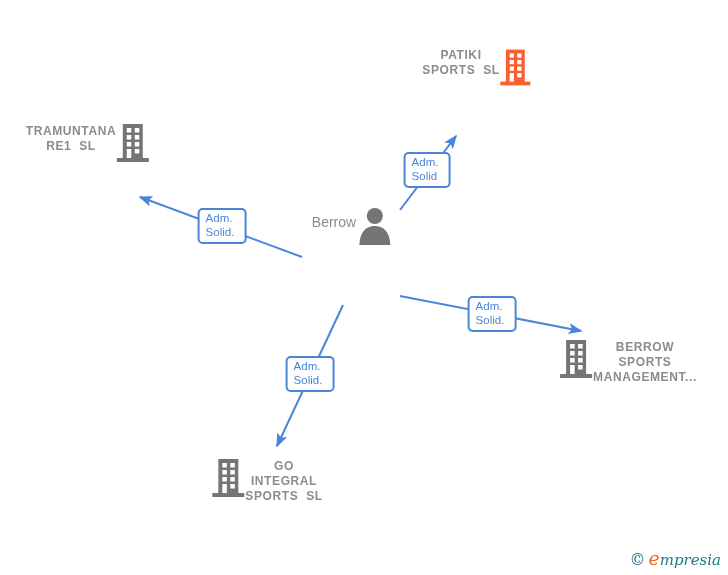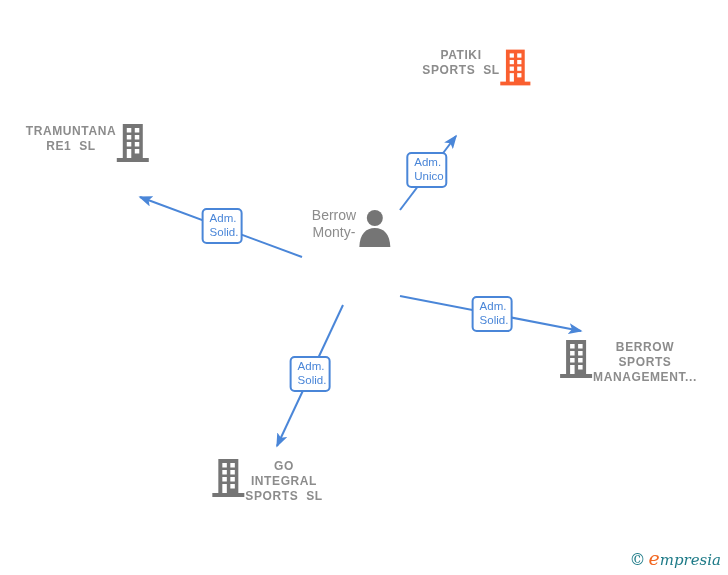--- a/index.html
+++ b/index.html
@@ -15,21 +15,21 @@
   .company-label.below { margin-top:7px; }
   .company-label.above { margin-bottom:8px; }
   .person-label { text-align:center; font-size:14px; color:var(--text_gray);
     line-height:17px; margin-bottom:9px; }
   .building-icon { color:var(--icon_gray); line-height:0; }
   .building-icon.highlight { color:var(--icon_orange); }
   .person-icon { color:var(--icon_gray); line-height:0; }
   .edge-label { position:absolute; transform:translate(-50%,-50%);
     background:#ffffff; border:2px solid var(--accent_blue); border-radius:5px;
     color:var(--accent_blue); font-size:11.5px; line-height:13.5px;
-    padding:2px 2px 3px 6px; text-align:left; }
+    padding:2px 10px 3px 6px; text-align:left; }
   .brand { position:absolute; right:7px; bottom:6px; font-family:"DejaVu Serif", serif;
     font-style:italic; font-size:15px; color:var(--brand_teal);margin-left:8px; }
   .brand .copy { font-style:normal; font-size:16px; margin-right:3px; }
   .brand .e { color:var(--brand_orange); font-size:19px; }
 </style>
 </head>
 <body>
 
 <div class="canvas">
 
@@ -89,21 +89,20 @@
           <rect x="19" y="25" width="4.5" height="4.5"></rect>
           <rect x="11" y="25" width="4.5" height="9"></rect>
         </g>
       </svg>
     </span>
   </div>
 
   <div class="node" style="left:353px; top:207px;">
     <div class="person-label">
         <div>Berrow</div>
-        <div>Monty-</div>
       </div>
     <span class="person-icon">
       <svg width="38" height="40" viewBox="0 0 38 40" fill="currentColor">
         <circle cx="19" cy="9" r="8"></circle>
         <path d="M19 19 C 10 19 4 25 3.5 38 L 34.5 38 C 34 25 28 19 19 19 Z"></path>
       </svg>
     </span>
   </div>
 
   <div class="node" style="left:628px; top:333px;">
@@ -153,21 +152,21 @@
         <div>SPORTS  SL</div>
       </div>
   </div>
 
   <div class="edge-label" style="left:222px; top:226px;">
       <div>Adm.</div>
       <div>Solid.</div>
     </div>
   <div class="edge-label" style="left:427px; top:170px;">
       <div>Adm.</div>
-      <div>Unico</div>
+      <div>Solid</div>
     </div>
   <div class="edge-label" style="left:492px; top:314px;">
       <div>Adm.</div>
       <div>Solid.</div>
     </div>
   <div class="edge-label" style="left:310px; top:374px;">
       <div>Adm.</div>
       <div>Solid.</div>
     </div>
 

